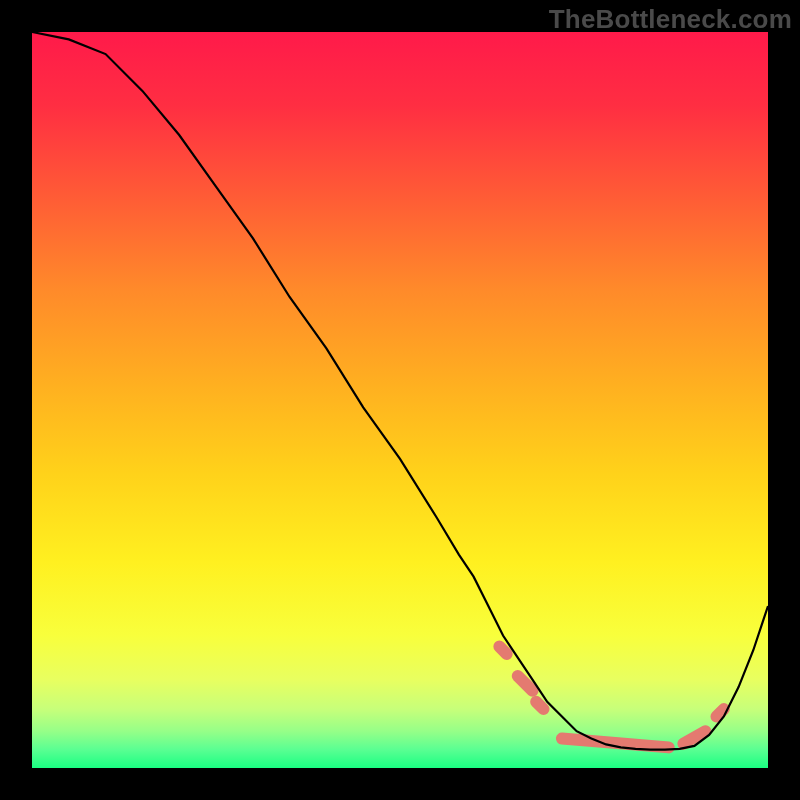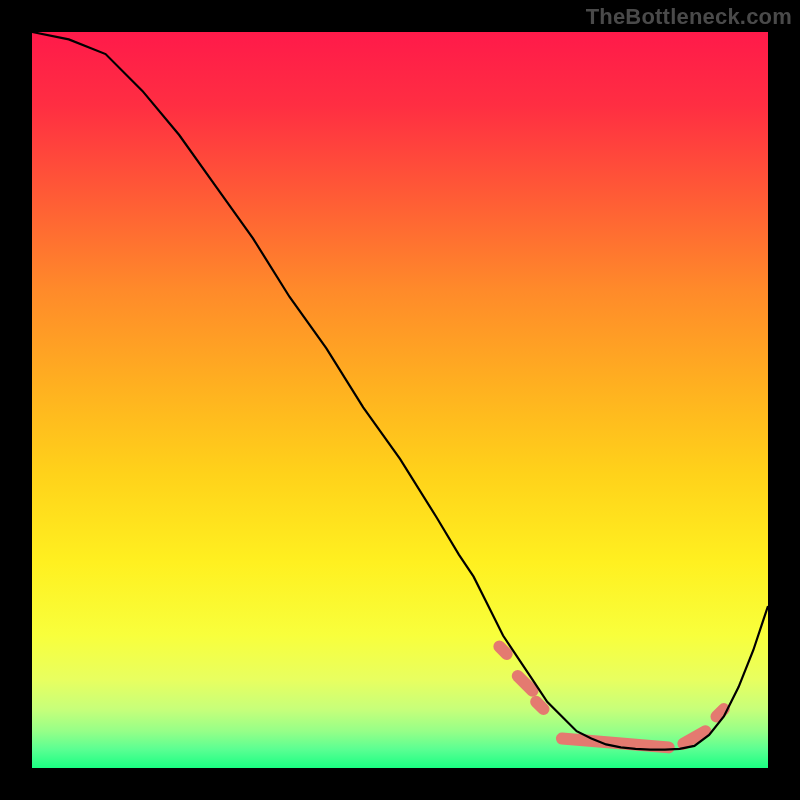--- a/index.html
+++ b/index.html
@@ -13,21 +13,21 @@
   .stage {
     position: relative;
     width: 800px;
     height: 800px;
   }
   .watermark {
     position: absolute;
     top: 4px;
     right: 8px;
     font-family: Arial, Helvetica, sans-serif;
-    font-size: 22px;
+    font-size: 26px;
     font-weight: 600;
     color: #4a4a4a;
     letter-spacing: 0.2px;
     user-select: none;
   }
   svg.chart {
     position: absolute;
     left: 32px;
     top: 32px;
     width: 736px;

